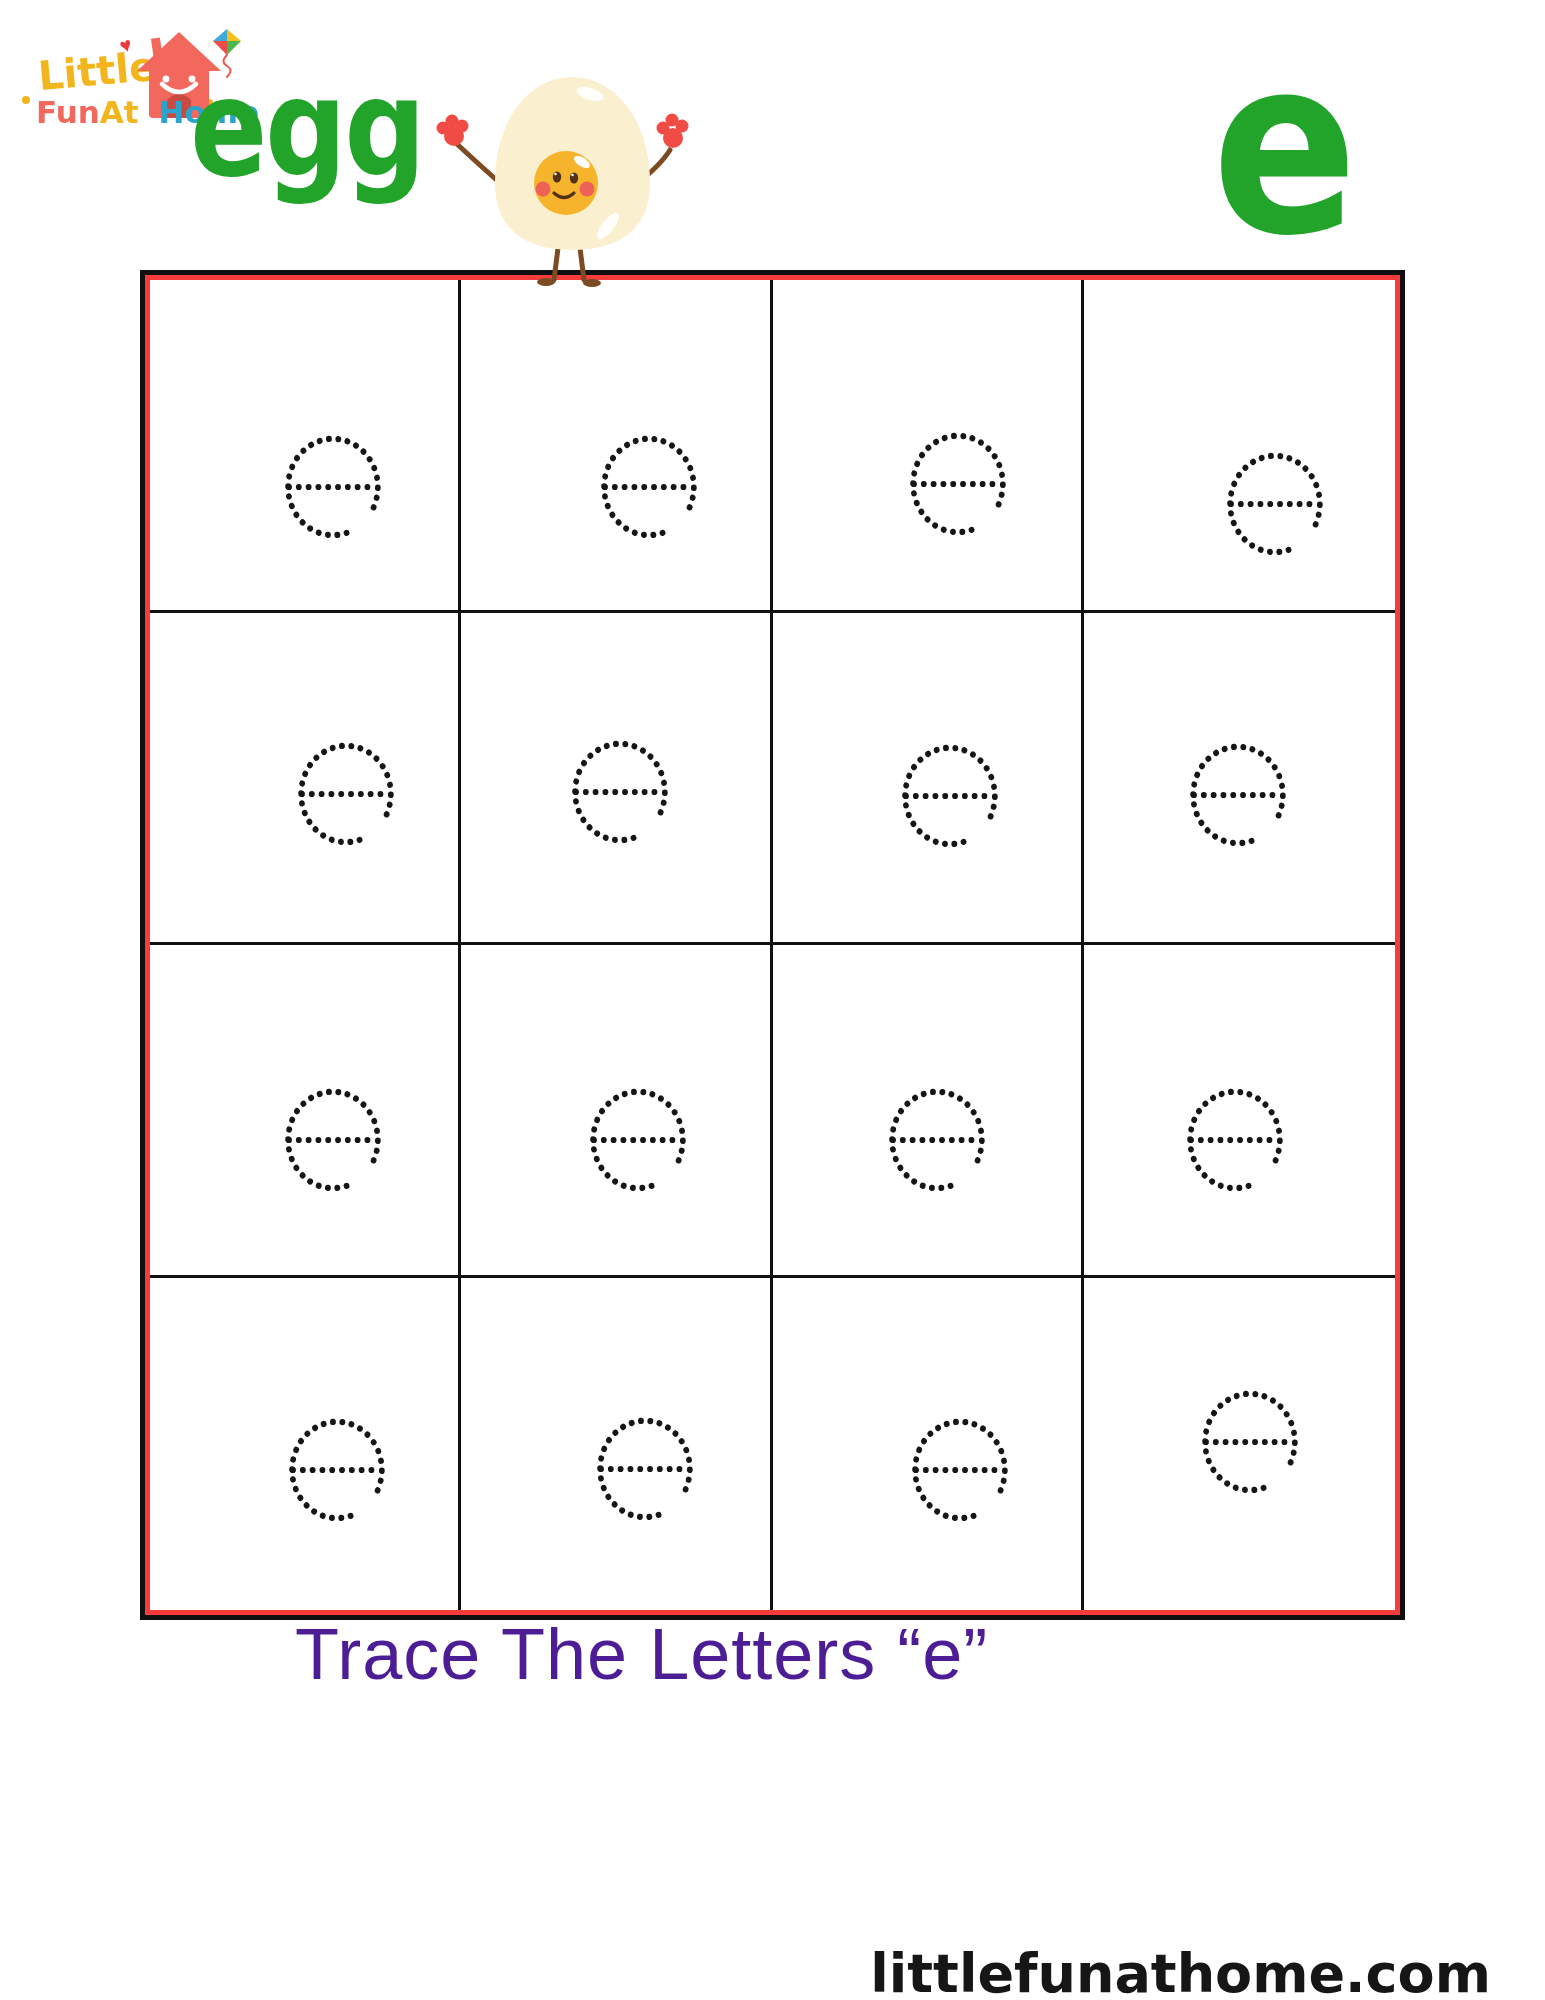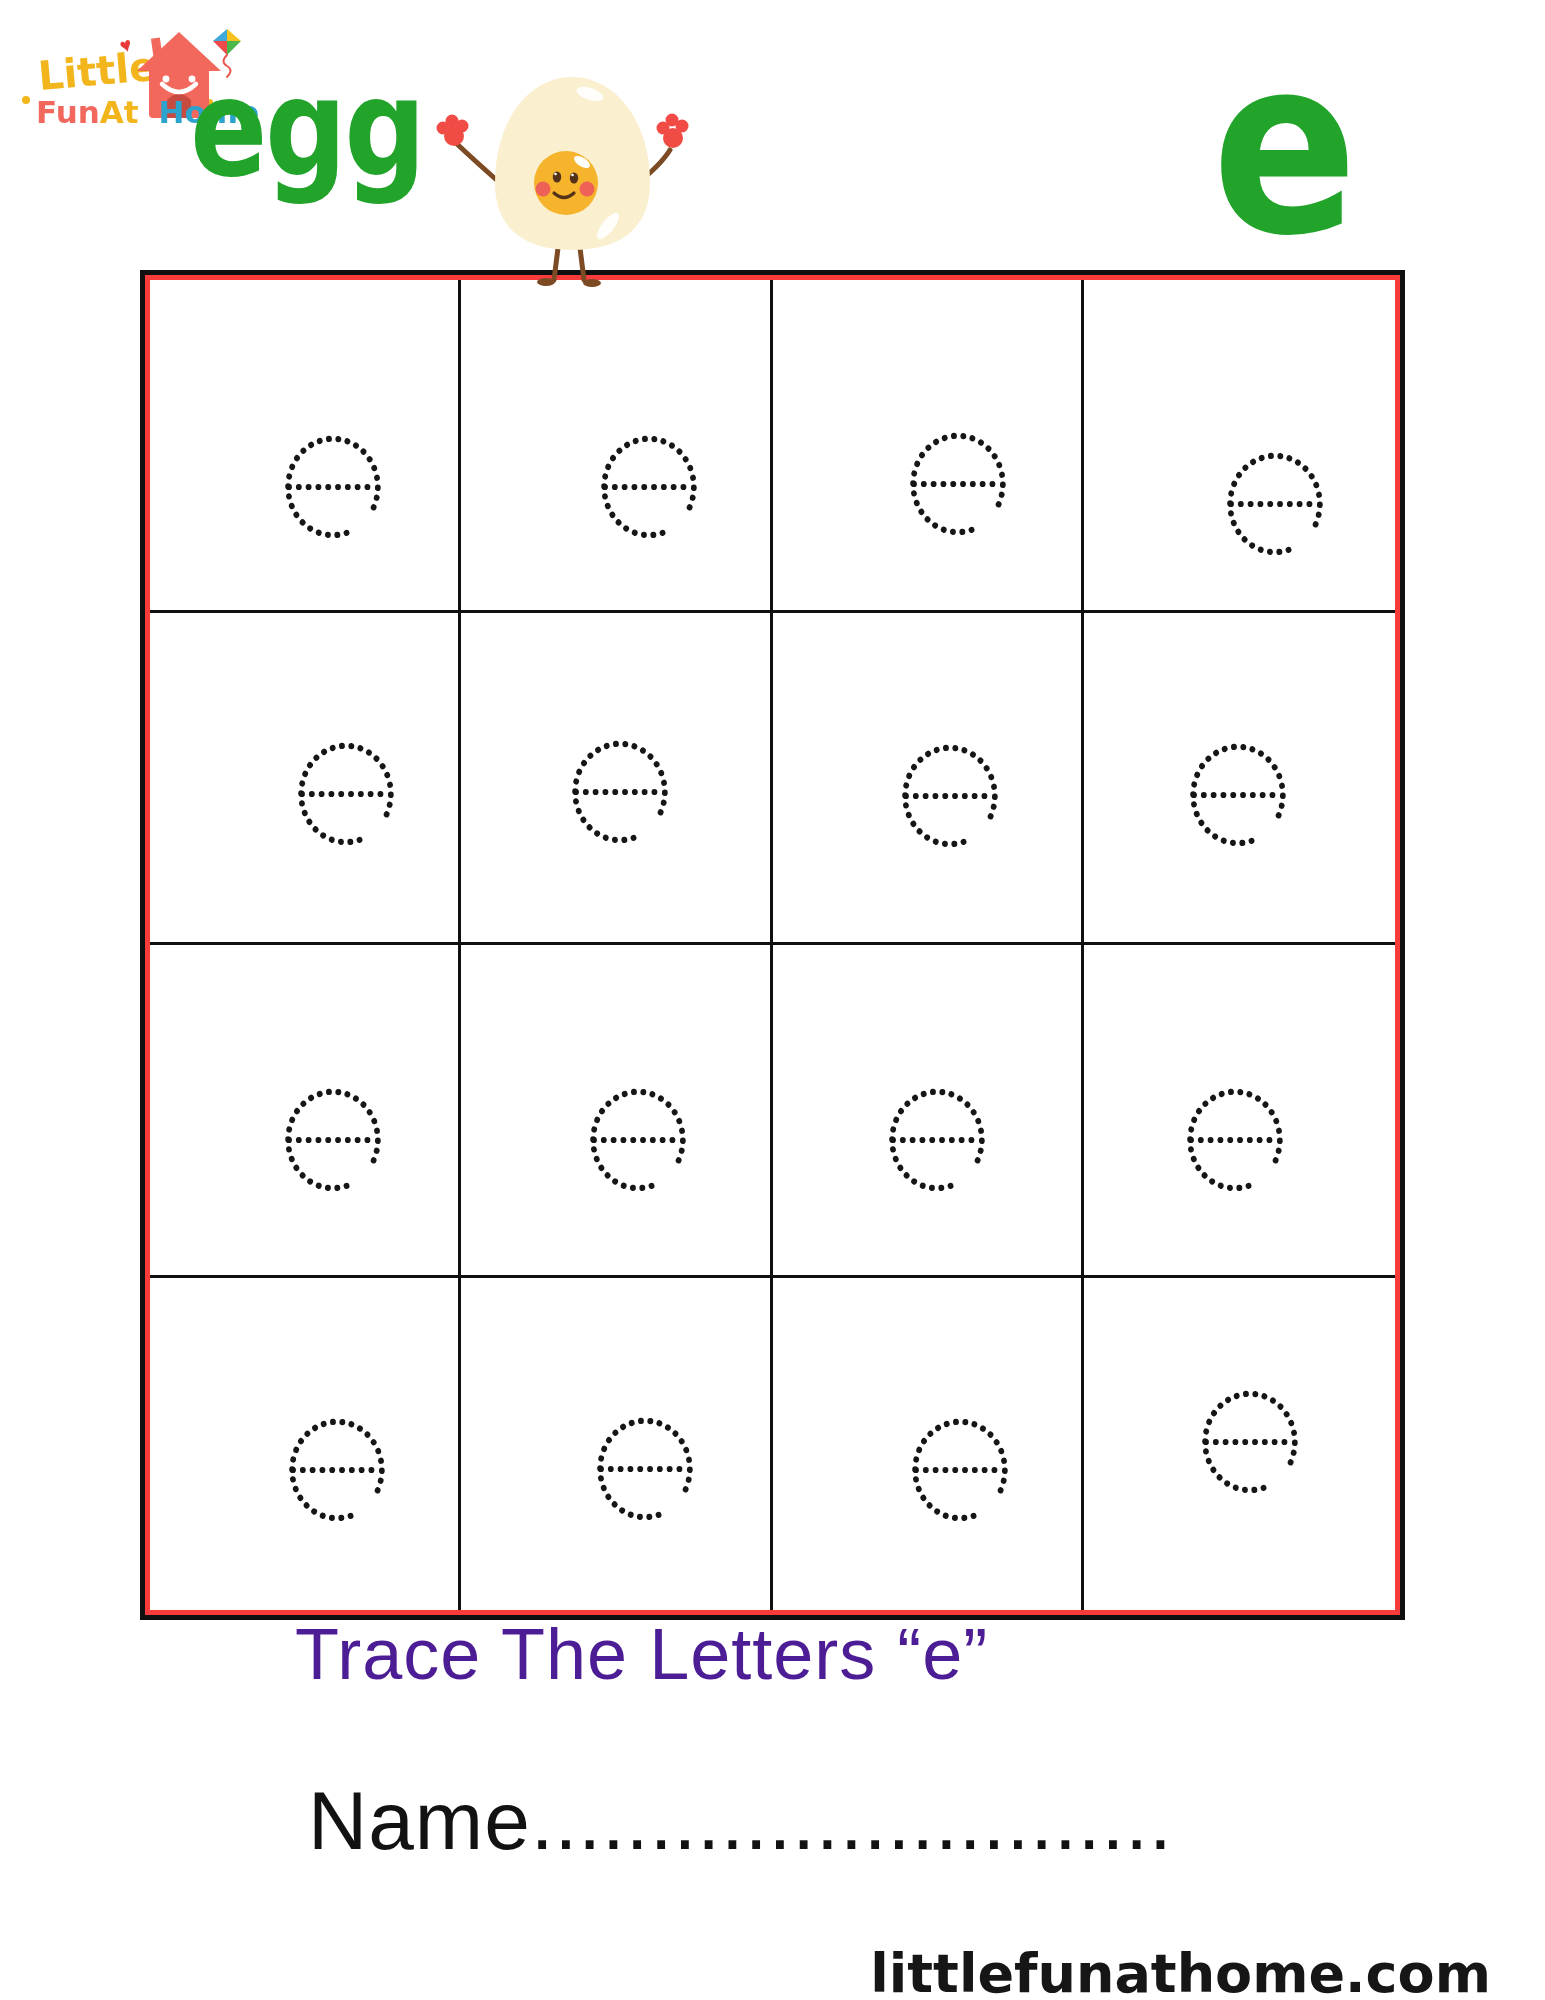--- a/index.html
+++ b/index.html
@@ -233,16 +233,15 @@
     <svg class="dotted-e" width="108" height="116" viewBox="0 0 130 130" preserveAspectRatio="none" style="transform: translate(11px, -2px);">
       <path d="M 113.9 87.8 A 54 54 0 1 0 87.8 113.9" fill="none" stroke="#161616" stroke-width="7" stroke-linecap="round" stroke-dasharray="0.1 11.2"></path>
       <path d="M 12 65 H 118" fill="none" stroke="#161616" stroke-width="7" stroke-linecap="round" stroke-dasharray="0.1 11.7"></path>
     </svg>
   </div>
 </div>
     </div>
   </div>
 
   <div class="trace-title">Trace The Letters “e”</div>
-  <div class="name-line">Name...........................</div>
   <div class="footer-site">littlefunathome.com</div>
 
 </div>
 
 </body></html>

